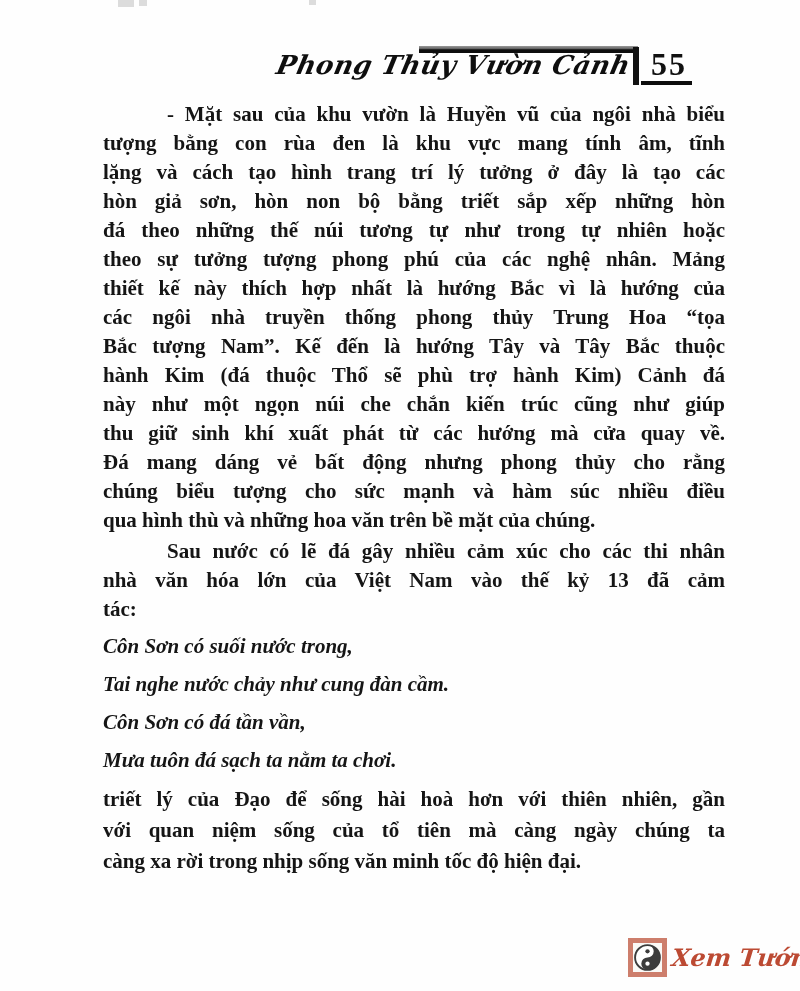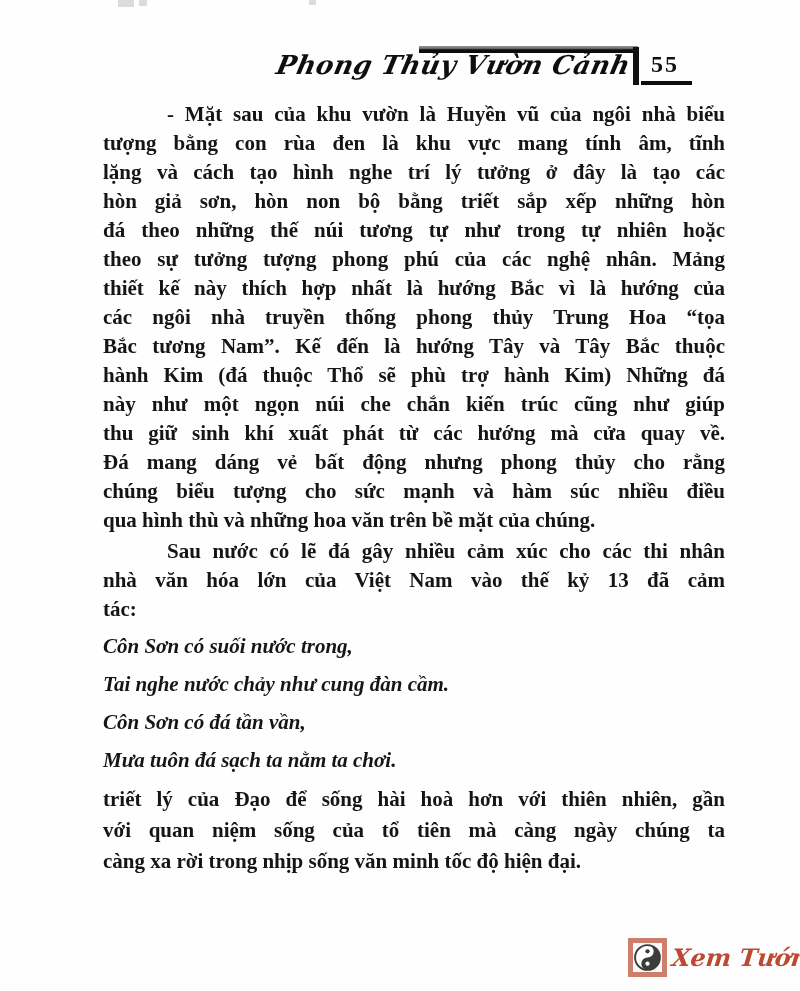--- a/index.html
+++ b/index.html
@@ -32,21 +32,21 @@
     font-family: "DejaVu Serif", serif;
     font-style: italic; font-weight: bold;
     font-size: 26px; line-height: 30px;
     color: #0e0e0e;
     transform: skewX(-12deg);
     white-space: nowrap;
     letter-spacing: 0.5px;
   }
   .page-num {
     position: absolute; left: 651px; top: 50px;
-    font-size: 24px; font-weight: bold; color: #111;
+    font-size: 32px; font-weight: bold; color: #111;
     letter-spacing: 2px; line-height: 28px;
   }
   .num-underline {
     position: absolute; left: 641px; top: 81px; width: 51px; height: 4px;
     background: #0d0d0d;
   }
 
   
   .text-column {
     position: absolute; left: 103px; top: 100px; width: 622px;
@@ -98,28 +98,28 @@
     <div class="rule-vert"></div>
     <div class="running-title">Phong Thủy Vườn Cảnh</div>
     <div class="page-num">55</div>
     <div class="num-underline"></div>
   </header>
 
   <main class="text-column" id="text-column">
       <div class="block body">
         <div class="line fill indent">- Mặt sau của khu vườn là Huyền vũ của ngôi nhà biểu</div>
         <div class="line fill">tượng bằng con rùa đen là khu vực mang tính âm, tĩnh</div>
-        <div class="line fill">lặng và cách tạo hình nghe trí lý tưởng ở đây là tạo các</div>
+        <div class="line fill">lặng và cách tạo hình trang trí lý tưởng ở đây là tạo các</div>
         <div class="line fill">hòn giả sơn, hòn non bộ bằng triết sắp xếp những hòn</div>
         <div class="line fill">đá theo những thế núi tương tự như trong tự nhiên hoặc</div>
         <div class="line fill">theo sự tưởng tượng phong phú của các nghệ nhân. Mảng</div>
         <div class="line fill">thiết kế này thích hợp nhất là hướng Bắc vì là hướng của</div>
         <div class="line fill">các ngôi nhà truyền thống phong thủy Trung Hoa “tọa</div>
-        <div class="line fill">Bắc tương Nam”. Kế đến là hướng Tây và Tây Bắc thuộc</div>
-        <div class="line fill">hành Kim (đá thuộc Thổ sẽ phù trợ hành Kim) Những đá</div>
+        <div class="line fill">Bắc tượng Nam”. Kế đến là hướng Tây và Tây Bắc thuộc</div>
+        <div class="line fill">hành Kim (đá thuộc Thổ sẽ phù trợ hành Kim) Cảnh đá</div>
         <div class="line fill">này như một ngọn núi che chắn kiến trúc cũng như giúp</div>
         <div class="line fill">thu giữ sinh khí xuất phát từ các hướng mà cửa quay về.</div>
         <div class="line fill">Đá mang dáng vẻ bất động nhưng phong thủy cho rằng</div>
         <div class="line fill">chúng biểu tượng cho sức mạnh và hàm súc nhiều điều</div>
         <div class="line">qua hình thù và những hoa văn trên bề mặt của chúng.</div>
       </div>
       <div class="block body">
         <div class="line fill indent">Sau nước có lẽ đá gây nhiều cảm xúc cho các thi nhân</div>
         <div class="line fill">nhà văn hóa lớn của Việt Nam vào thế kỷ 13 đã cảm</div>
         <div class="line">tác:</div>

